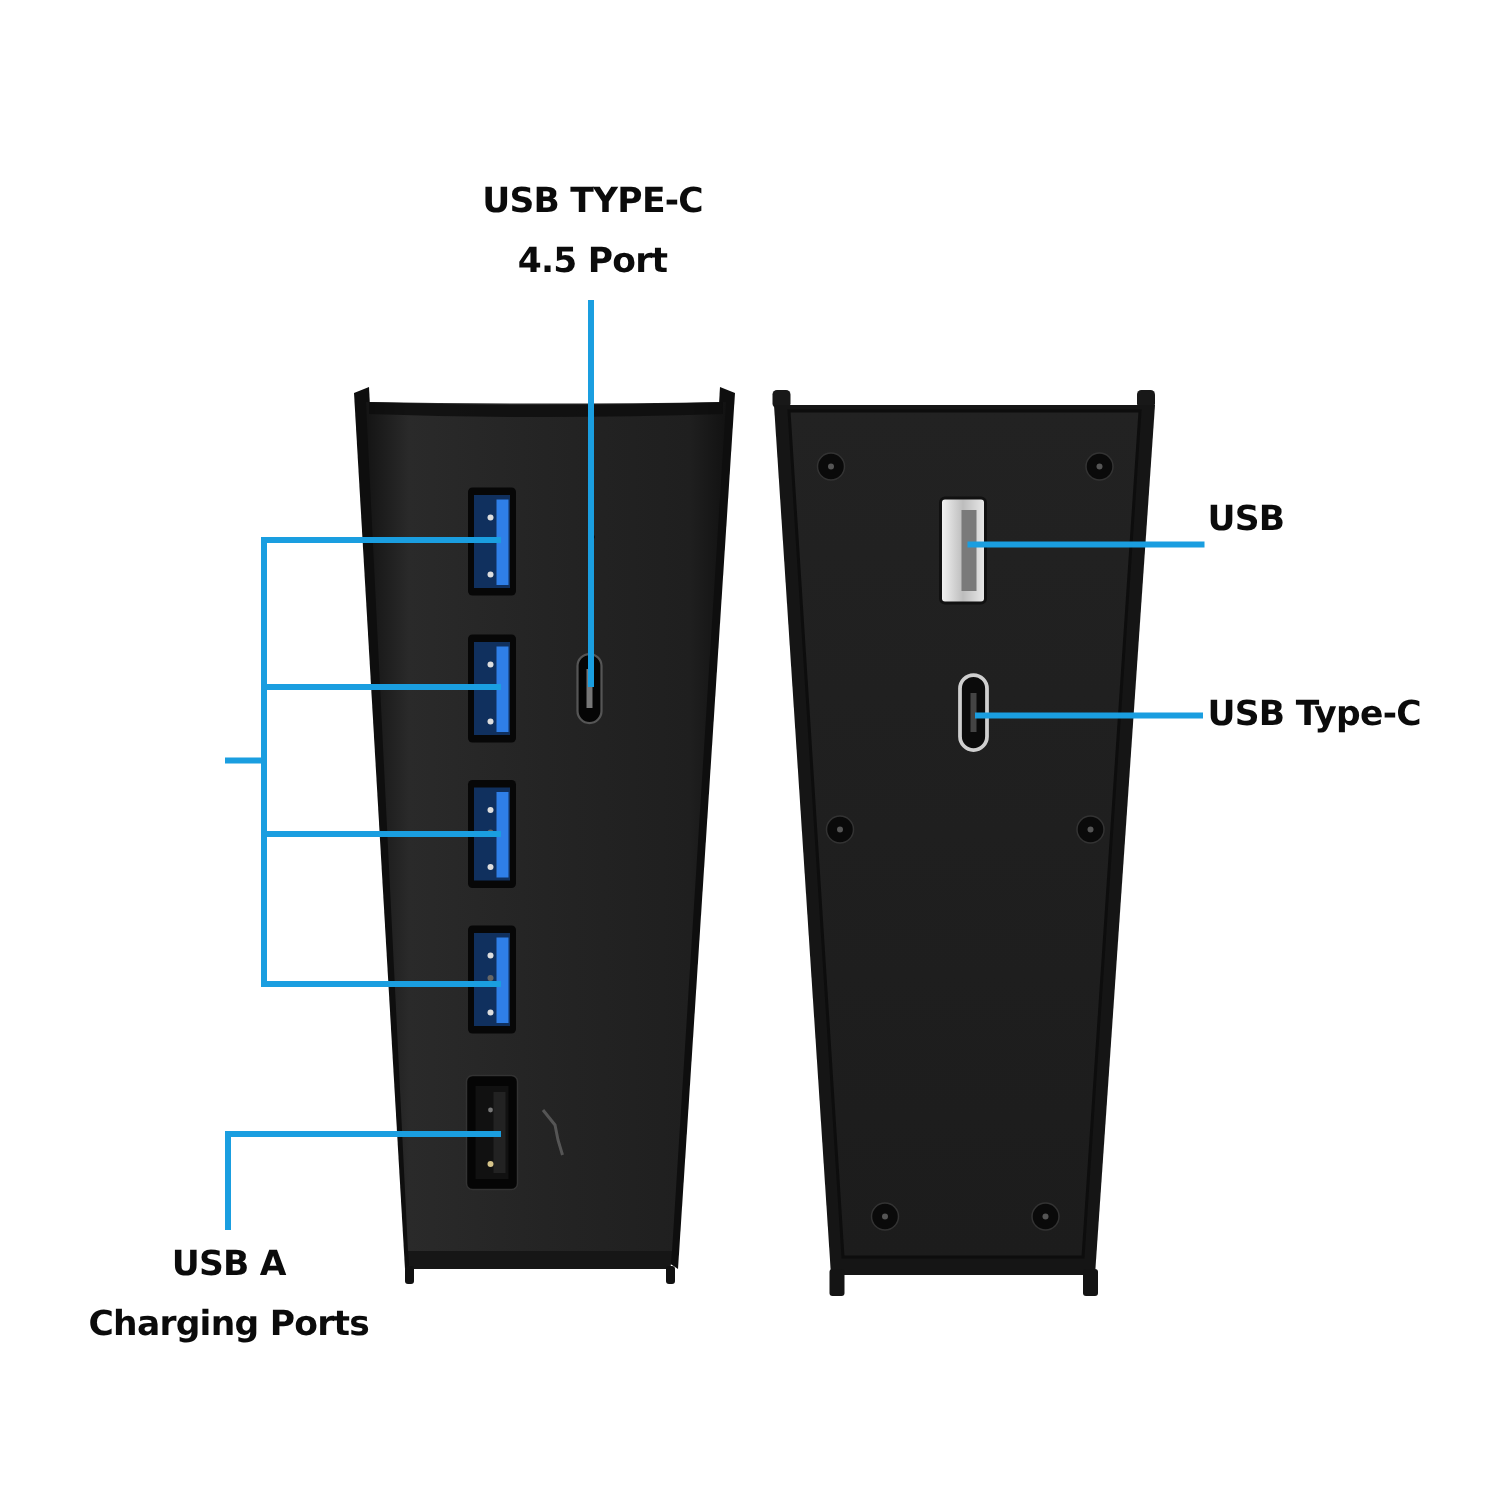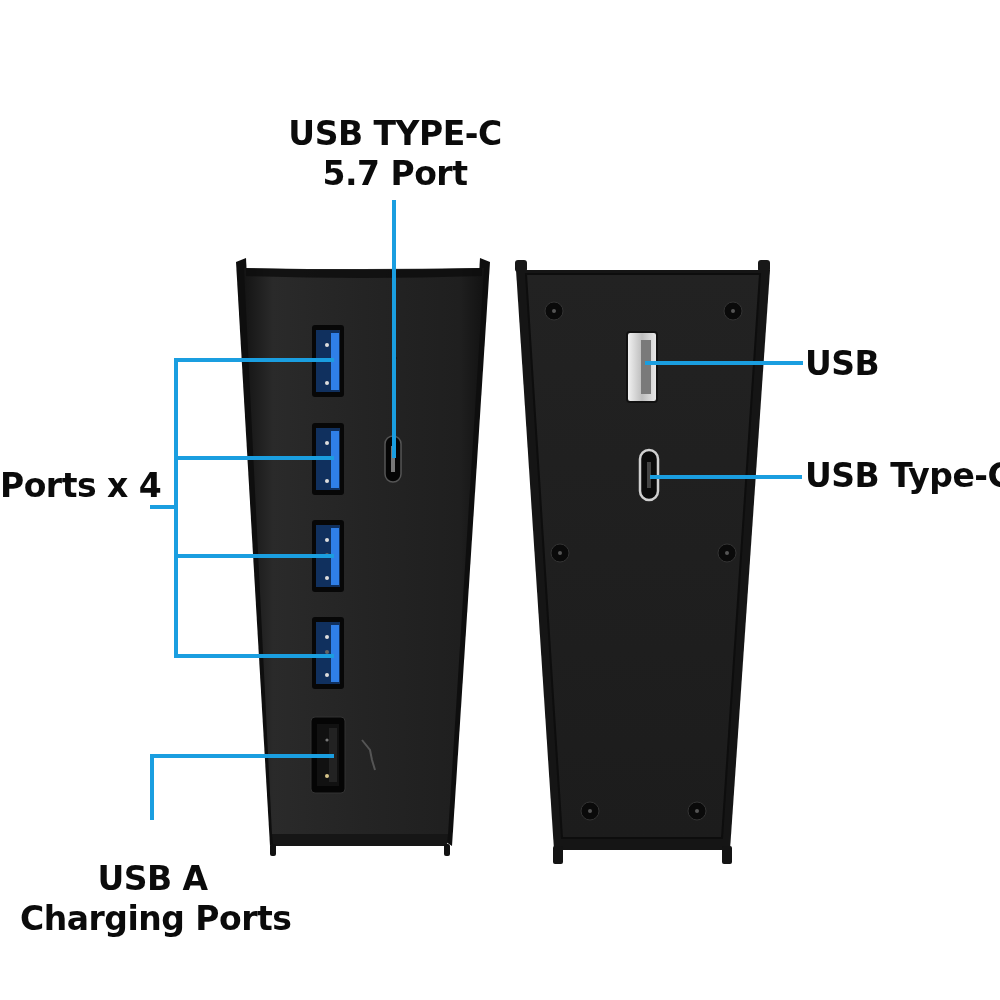--- a/index.html
+++ b/index.html
@@ -3,21 +3,21 @@
 <meta charset="utf-8">
 <style>
   html, body { margin: 0; padding: 0; }
   body {
     width: 1000px; height: 1000px; background: #ffffff;
     position: relative; overflow: hidden;
     font-family: "DejaVu Sans", "Liberation Sans", sans-serif;
   }
   .label {
     position: absolute; color: #0b0b0b; font-weight: bold;
-    font-size: 33px; line-height: 40px; letter-spacing: -0.5px;
+    font-size: 23px; line-height: 40px; letter-spacing: -0.5px;
     white-space: nowrap;
   }
   .center { text-align: center; }
   .line { position: absolute; background: #1a9ee0; }
   svg { position: absolute; left: 0; top: 0; }
 </style>
 </head>
 <body>
 
 <svg width="1000" height="1000" viewBox="0 0 1000 1000">
@@ -163,31 +163,30 @@
 
 <div class="line" style="left:150px; top:754px; width:184px; height:4px;"></div>
 <div class="line" style="left:150px; top:754px; width:4px; height:66px;"></div>
 
 <div class="line" style="left:645px; top:361px; width:158px; height:4px;"></div>
 
 <div class="line" style="left:650px; top:475px; width:152px; height:4px;"></div>
 
 <div class="label center" style="left:285px; top:114px; width:220px;">
   <div>USB TYPE-C</div>
-  <div>5.7 Port</div>
+  <div>4.5 Port</div>
 </div>
 
 <div class="label center" style="left:0px; top:466px; width:155px;">
-  <div>Ports x 4</div>
 </div>
 
-<div class="label center" style="left:20px; top:823px; width:265px;margin-top:36px;">
+<div class="label center" style="left:20px; top:823px; width:265px;">
   <div>USB A</div>
   <div>Charging Ports</div>
 </div>
 
-<div class="label" style="left:805px; top:344px;text-align:right;">
+<div class="label" style="left:805px; top:326px;text-align:right;">
   <div>USB</div>
 </div>
 
 <div class="label" style="left:805px; top:456px;">
   <div>USB Type-C</div>
 </div>
 
 </body></html>

